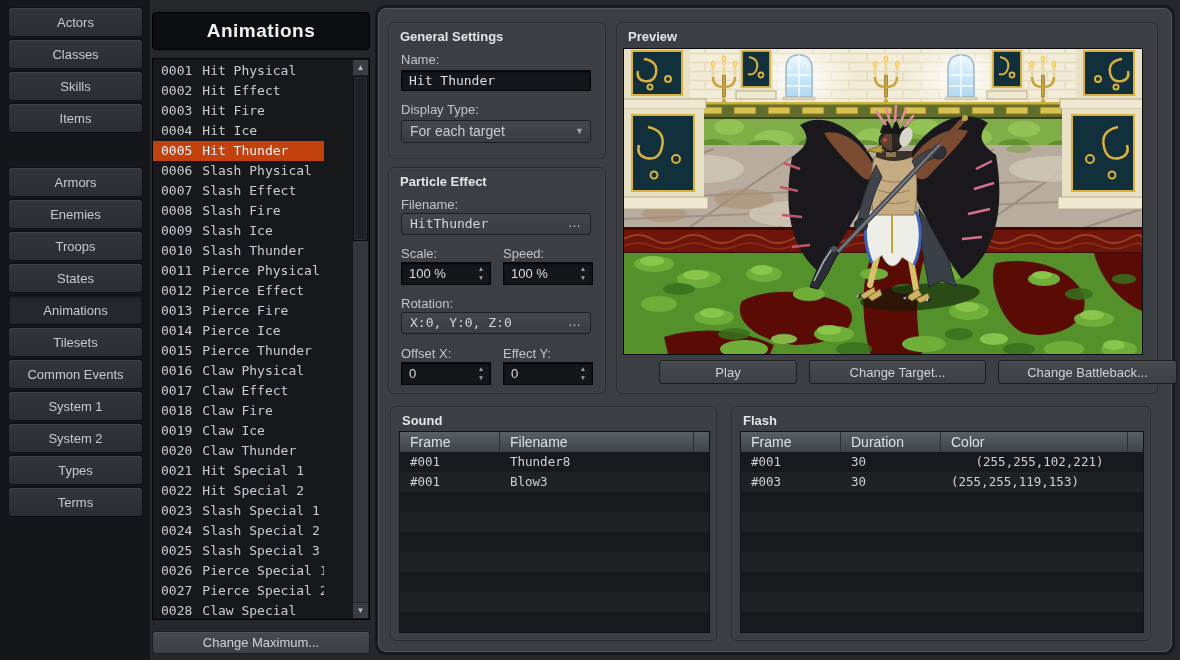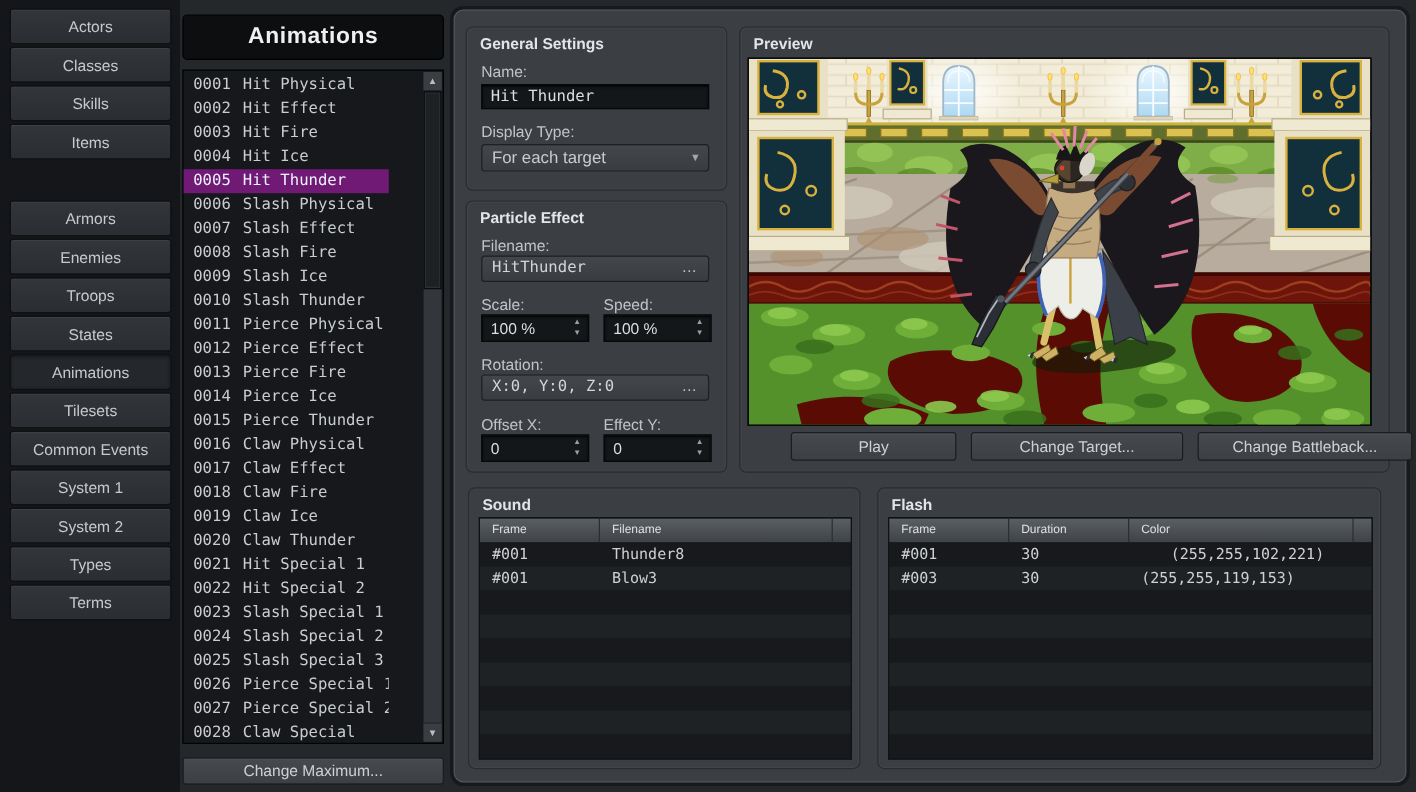--- a/index.html
+++ b/index.html
@@ -16,21 +16,21 @@
   .midcol{position:absolute;left:150px;top:0;width:228px;height:660px;background:#25282b;}
   .list-title{position:absolute;left:2px;top:12px;width:218px;height:38px;box-sizing:border-box;
     background:#0c0e10;border:1px solid #000;border-radius:4px;color:#eef0f2;font-weight:bold;
     font-size:19px;letter-spacing:.5px;display:flex;align-items:center;justify-content:center;}
   .anim-list{position:absolute;left:2px;top:58px;width:218px;height:562px;box-sizing:border-box;
     background:#16181b;border:1px solid #020303;}
   .list-rows{position:absolute;left:0;top:2px;width:171px;}
   .list-row{height:20px;line-height:20px;padding-left:8px;font-family:"DejaVu Sans Mono",monospace;
     font-size:13px;color:#c9cdd0;white-space:nowrap;overflow:hidden;}
   .list-row .num{margin-right:10px;}
-  .list-row.selected{background:#701a75;color:#edf3fc;}
+  .list-row.selected{background:#c2410c;color:#edf3fc;}
   .scrollbar{position:absolute;top:1px;right:1px;width:15px;height:558px;background:#33373b;}
   .sb-btn{position:absolute;left:0;width:15px;height:15px;background:#3a3e43;color:#b9bfc5;
     font-size:8px;display:flex;align-items:center;justify-content:center;}
   .sb-up{top:0;border-bottom:1px solid #202327;}
   .sb-down{bottom:0;border-top:1px solid #202327;}
   .sb-thumb{position:absolute;left:0;top:16px;width:15px;height:165px;box-sizing:border-box;
     background:#1e2124;border:1px solid #0a0c0e;box-shadow:inset 0 0 0 1px #2c3034;}
   .btn{background:linear-gradient(#46494e,#3c4045);border:1px solid #1b1e21;border-radius:3px;
     box-shadow:inset 0 1px 0 rgba(255,255,255,.06);color:#ced1d4;font-size:13px;box-sizing:border-box;
     display:flex;align-items:center;justify-content:center;cursor:default;}
@@ -66,21 +66,21 @@
     border:1px solid #0a0c0d;background:#000;overflow:hidden;}
   #previewImg svg{display:block;}
   .pv-btn{position:absolute;top:337px;height:24px;margin-left:36px;}
   #btn-play{left:6px;width:138px;}
   #btn-target{left:156px;width:177px;}
   #btn-battleback{left:345px;width:179px;}
   .table{position:absolute;background:#17191c;border:1px solid #101214;box-sizing:border-box;overflow:hidden;}
   #soundTable{left:8px;top:24px;width:311px;height:202px;}
   #flashTable{left:8px;top:24px;width:404px;height:202px;}
   .thead{display:flex;height:20px;background:linear-gradient(#5a5f64,#3f4347);}
-  .th{box-sizing:border-box;padding-left:10px;font-size:10px;color:#dde0e2;line-height:20px;
+  .th{box-sizing:border-box;padding-left:10px;font-size:14px;color:#dde0e2;line-height:20px;
     border-right:1px solid #2b2e32;overflow:hidden;}
   .th.last{border-right:none;}
   .tr{display:flex;height:20px;}
   .tr.even{background:#17191c;}
   .tr.odd{background:#1f2225;}
   .td{box-sizing:border-box;padding-left:10px;font-family:"DejaVu Sans Mono",monospace;font-size:12.5px;
     color:#ced1d4;line-height:20px;white-space:nowrap;overflow:hidden;}
 </style>
 </head>
 <body>

